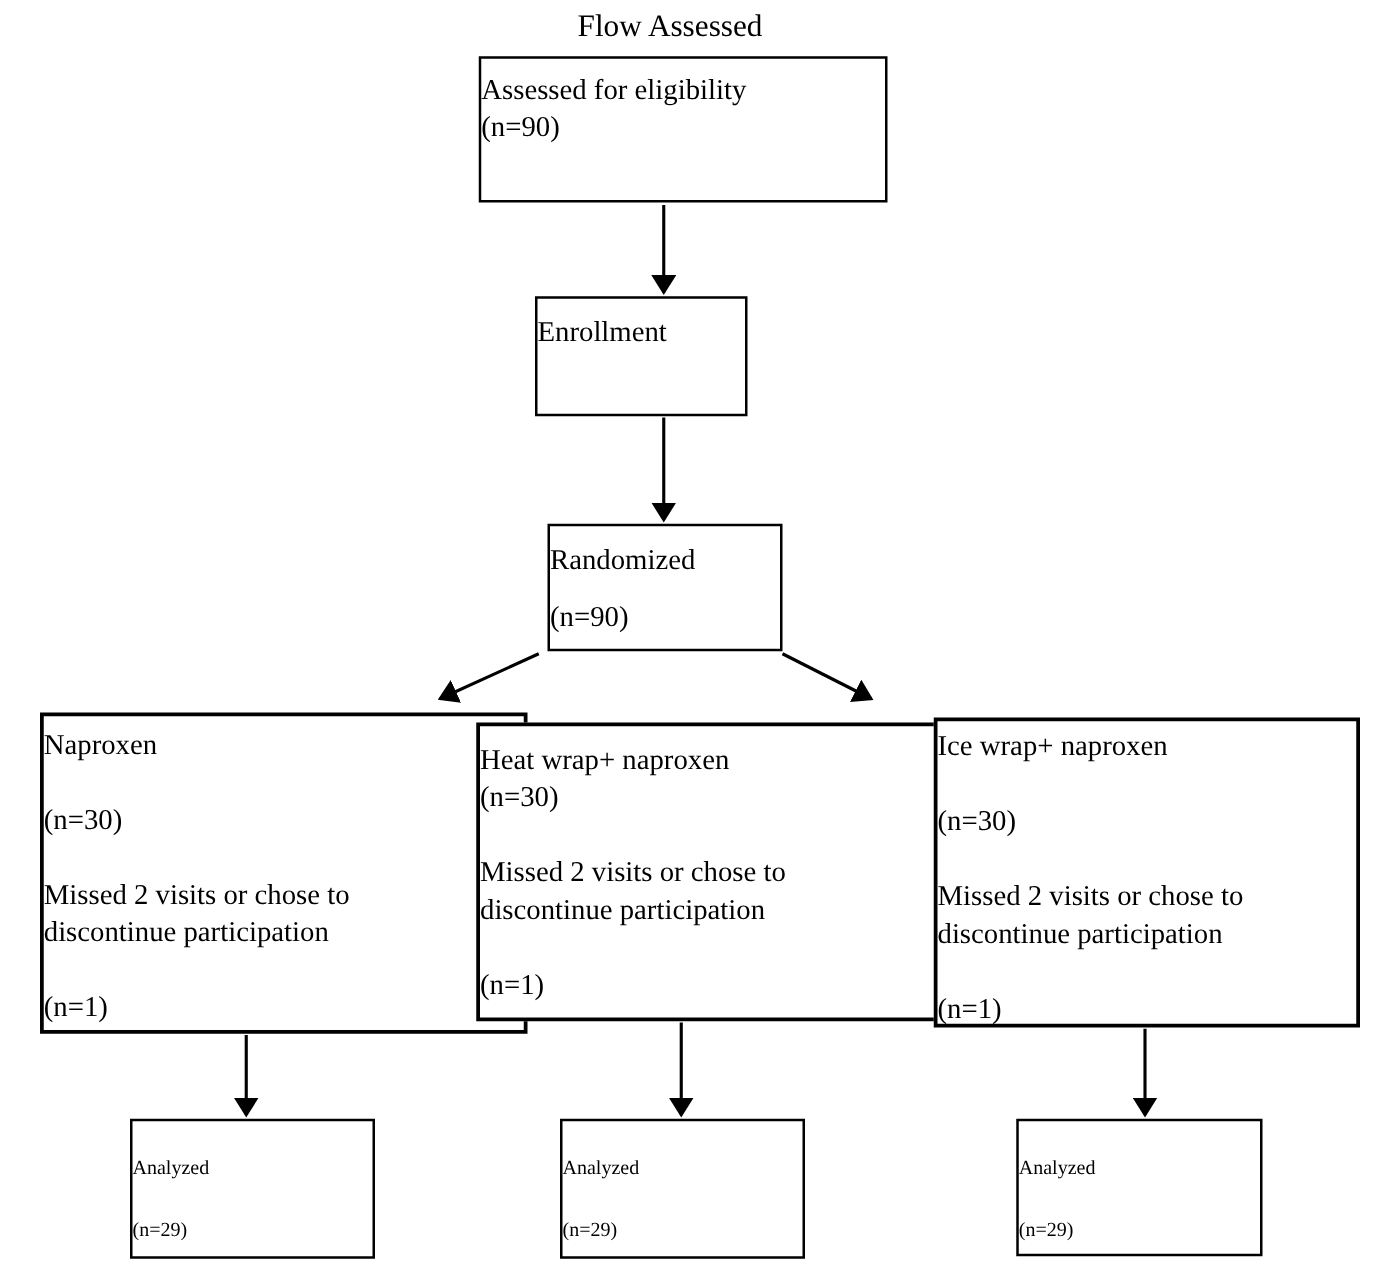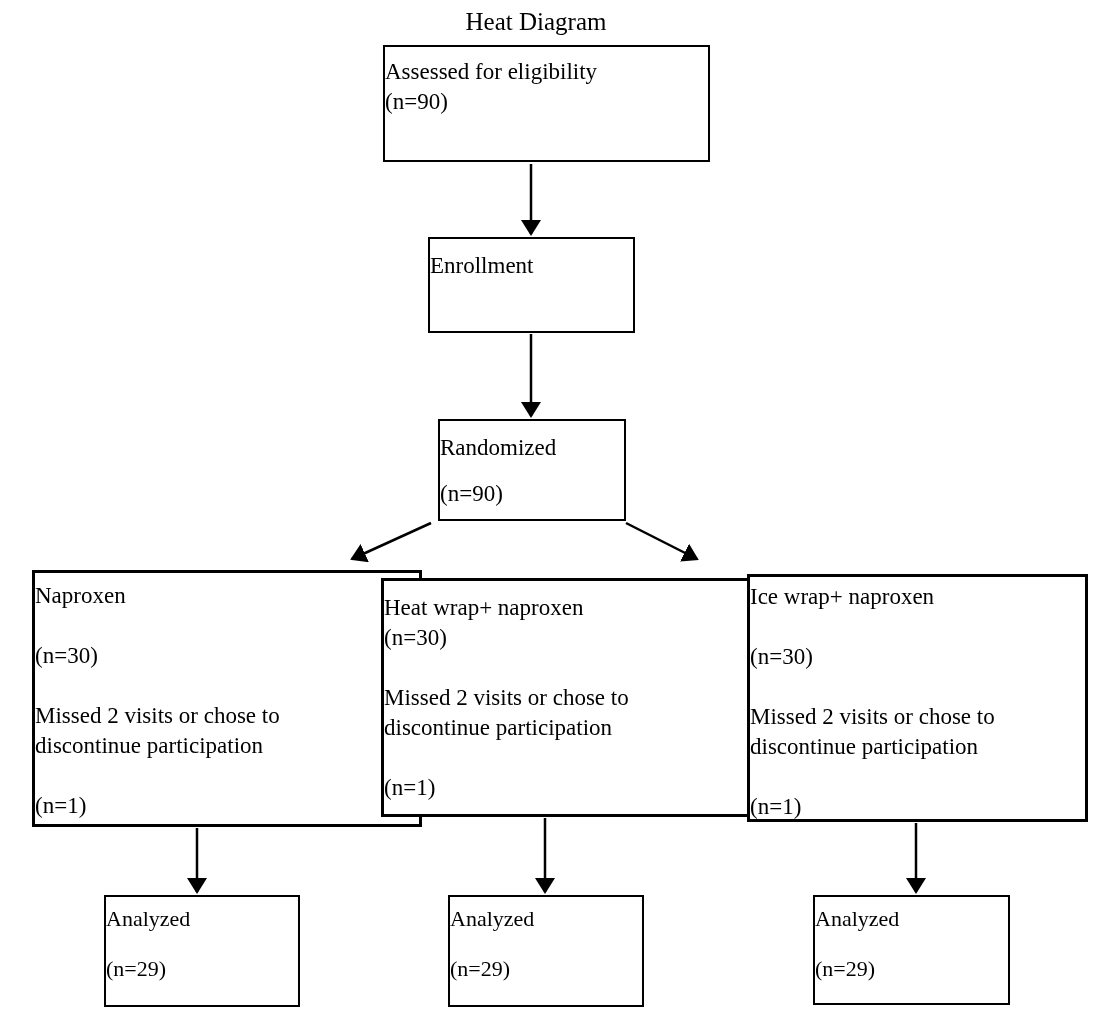--- a/index.html
+++ b/index.html
@@ -38,39 +38,39 @@
     position: absolute;
     box-sizing: border-box;
     border: 2px solid #000000;
     background: #ffffff;
     text-align: left;
     font-size: 23px;
     line-height: 30px;
   }
   .box .gap { height: 30px; }
   .box-assessed   { left: 383px; top: 45px;  width: 327px; height: 117px; padding-top: 10px; }
-  .box-enrollment { left: 428px; top: 237px; width: 207px; height: 96px;  padding-top: 12px; }
+  .box-enrollment { left: 428px; top: 237px; width: 170px; height: 96px;  padding-top: 12px; }
   .box-randomized { left: 438px; top: 419px; width: 188px; height: 102px; padding-top: 12px; }
   .box-randomized .gap { height: 16px; }
   .box-group { border-width: 3px; }
   .box-naproxen { left: 32px;  top: 570px; width: 390px; height: 257px; padding-top: 8px; }
   .box-heat     { left: 381px; top: 578px; width: 386px; height: 239px; padding-top: 12px; }
   .box-ice      { left: 747px; top: 574px; width: 341px; height: 248px; padding-top: 5px; }
-  .box-analyzed { font-size: 22px; line-height: 26px; padding-top: 9px; font-family: Liberation Serif, serif; }
+  .box-analyzed { font-size: 16px; line-height: 26px; padding-top: 25px; font-family: Liberation Serif, serif; }
   .box-analyzed .gap { height: 24px; }
   .box-analyzed-1 { left: 104px; top: 895px; width: 196px; height: 112px; }
   .box-analyzed-2 { left: 448px; top: 895px; width: 196px; height: 112px; }
   .box-analyzed-3 { left: 813px; top: 895px; width: 197px; height: 110px; }
 </style>
 </head>
 <body>
 
 <div class="canvas">
 
-  <div class="title">Heat Diagram</div>
+  <div class="title">Flow Assessed</div>
 
   <svg class="arrows" width="1104" height="1027" viewBox="0 0 1104 1027" xmlns="http://www.w3.org/2000/svg">
     <defs>
       <marker id="ah" markerUnits="userSpaceOnUse" markerWidth="16" markerHeight="20" refX="14" refY="10" orient="auto">
         <polygon points="0 0, 16 10, 0 20" fill="#000000"></polygon>
       </marker>
     </defs>
     <line x1="531" y1="164" x2="531" y2="234" stroke="#000000" stroke-width="2.5" marker-end="url(#ah)"></line>
     <line x1="531" y1="334" x2="531" y2="416" stroke="#000000" stroke-width="2.5" marker-end="url(#ah)"></line>
     <line x1="431" y1="523" x2="352" y2="559" stroke="#000000" stroke-width="2.5" marker-end="url(#ah)"></line>

